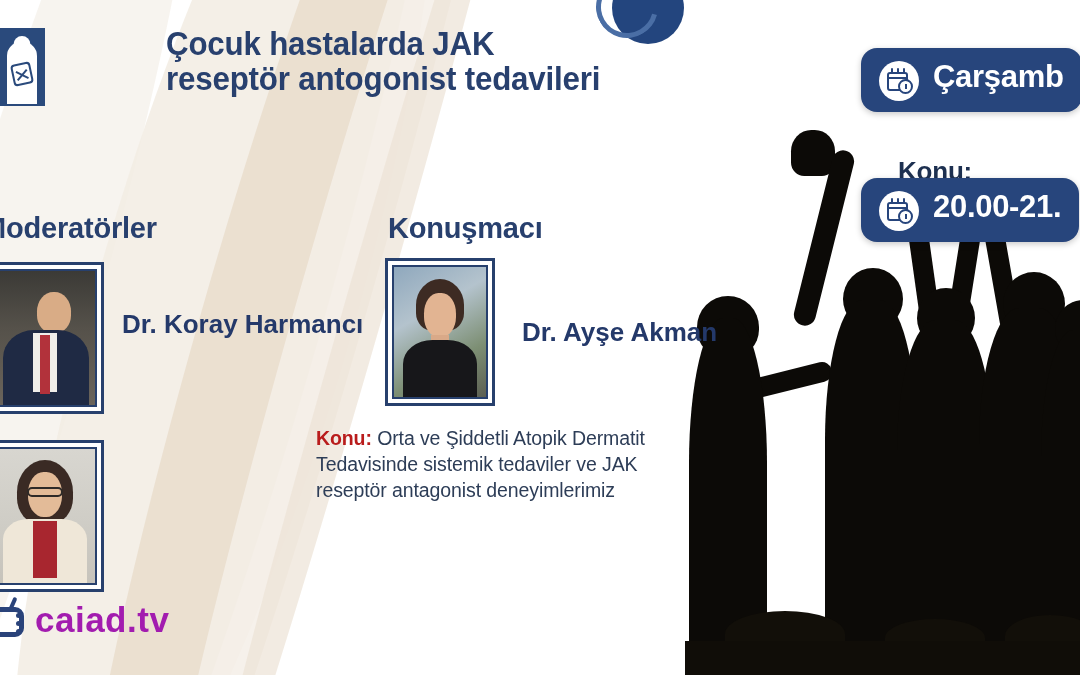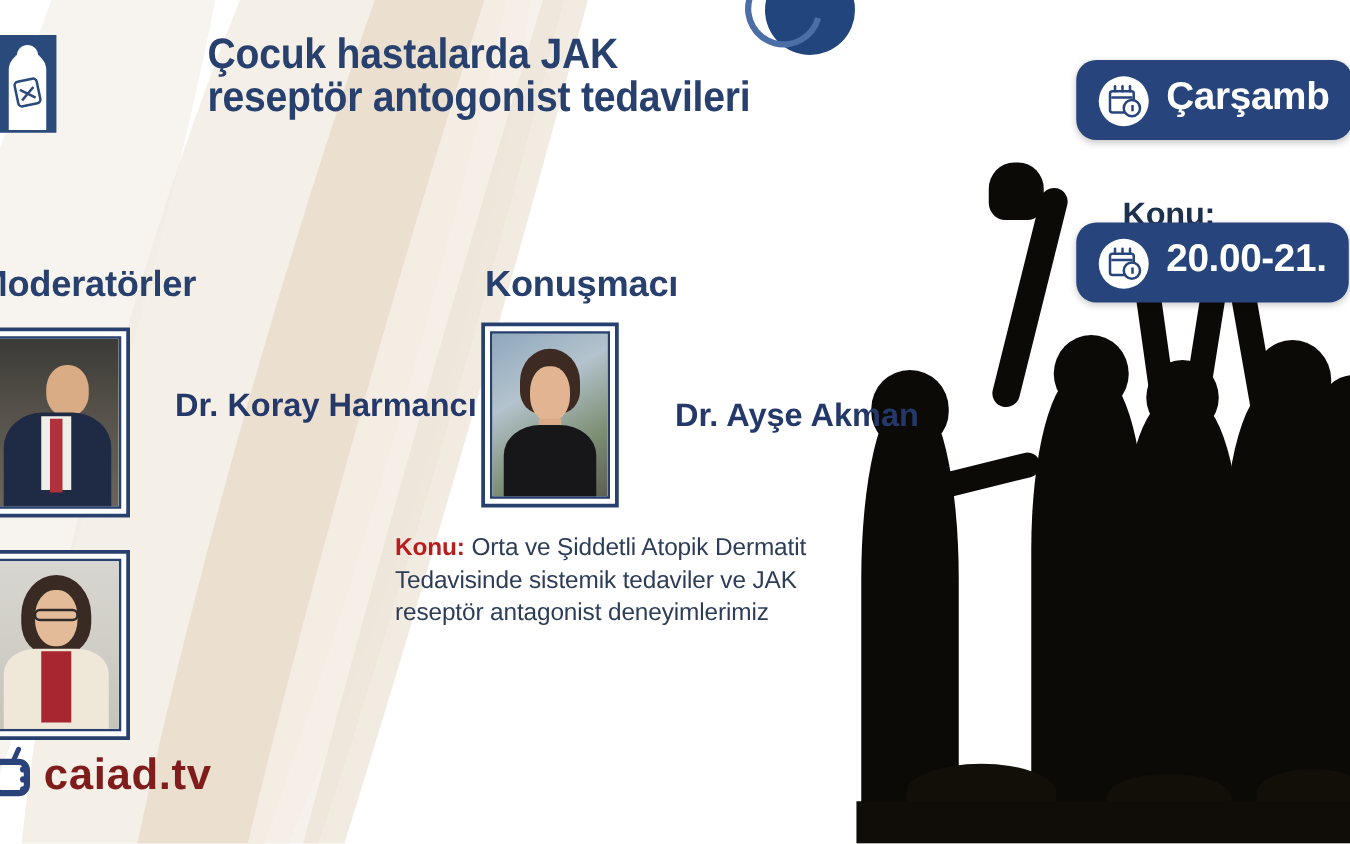--- a/index.html
+++ b/index.html
@@ -99,21 +99,21 @@
   .p-suna .coat { position:absolute; left:8%; top:52%; width:84%; height:50%; background:#efe7d8; border-radius:30% 30% 0 0; }
   .p-suna .scarf{ position:absolute; left:38%; top:54%; width:24%; height:42%; background:#a8262f; }
 
   .p-ayse { background:linear-gradient(150deg,#8fa8bd 0%,#b4c3cd 35%,#7d8f74 70%,#5c5f52 100%); }
   .p-ayse .hair { position:absolute; left:24%; top:9%; width:52%; height:40%; background:#3d2b23; border-radius:52% 52% 36% 36%; }
   .p-ayse .face { position:absolute; left:33%; top:20%; width:34%; height:34%; background:#e2b492; border-radius:46%; }
   .p-ayse .top  { position:absolute; left:10%; top:56%; width:80%; height:46%; background:#17171a; border-radius:40% 40% 0 0; }
   .p-ayse .neck { position:absolute; left:40%; top:52%; width:20%; height:10%; background:#d9a988; }
 
   
-  .name { position:absolute; color:#24396a; font-weight:bold; font-size:26px; line-height:1.12; z-index:6;margin-left:18px; }
+  .name { position:absolute; color:#24396a; font-weight:bold; font-size:26px; line-height:1.12; z-index:6; }
   .n-koray { left:122px; top:310px; }
   .n-suna  { left:128px; top:488px; }
   .n-ayse  { left:522px; top:318px; }
 
   
   .topic {
     position:absolute; left:316px; top:425px; width:372px; z-index:6;
     color:#2d3d57; font-size:19.5px; line-height:1.34; letter-spacing:-.1px;
   }
   .topic b { color:#b91c1c; font-weight:bold; }
@@ -127,21 +127,21 @@
     border:5px solid #2a437a; border-radius:9px;
   }
   .tv-icon .ant {
     position:absolute; left:21px; top:-3px; width:4px; height:13px;
     background:#2a437a; transform:rotate(24deg); border-radius:2px;
   }
   .tv-icon .d1,.tv-icon .d2,.tv-icon .d3 {
     position:absolute; left:26px; width:5px; height:5px; background:#2a437a; border-radius:50%;
   }
   .tv-icon .d1 { top:13px; } .tv-icon .d2 { top:21px; } .tv-icon .d3 { top:29px; }
-  .tv-text { color:#7f1d1d; font-weight:bold; font-size:35px; letter-spacing:.5px; }
+  .tv-text { color:#a21caf; font-weight:bold; font-size:35px; letter-spacing:.5px; }
 
   .live-badge {
     display:flex; align-items:center; gap:8px;
     background:#e8232a; border-radius:22px; padding:5px 18px 5px 6px;
   }
   .live-play {
     width:32px; height:32px; border-radius:50%; background:#ffffff;
     position:relative; flex:none;
   }
   .live-play::after {

